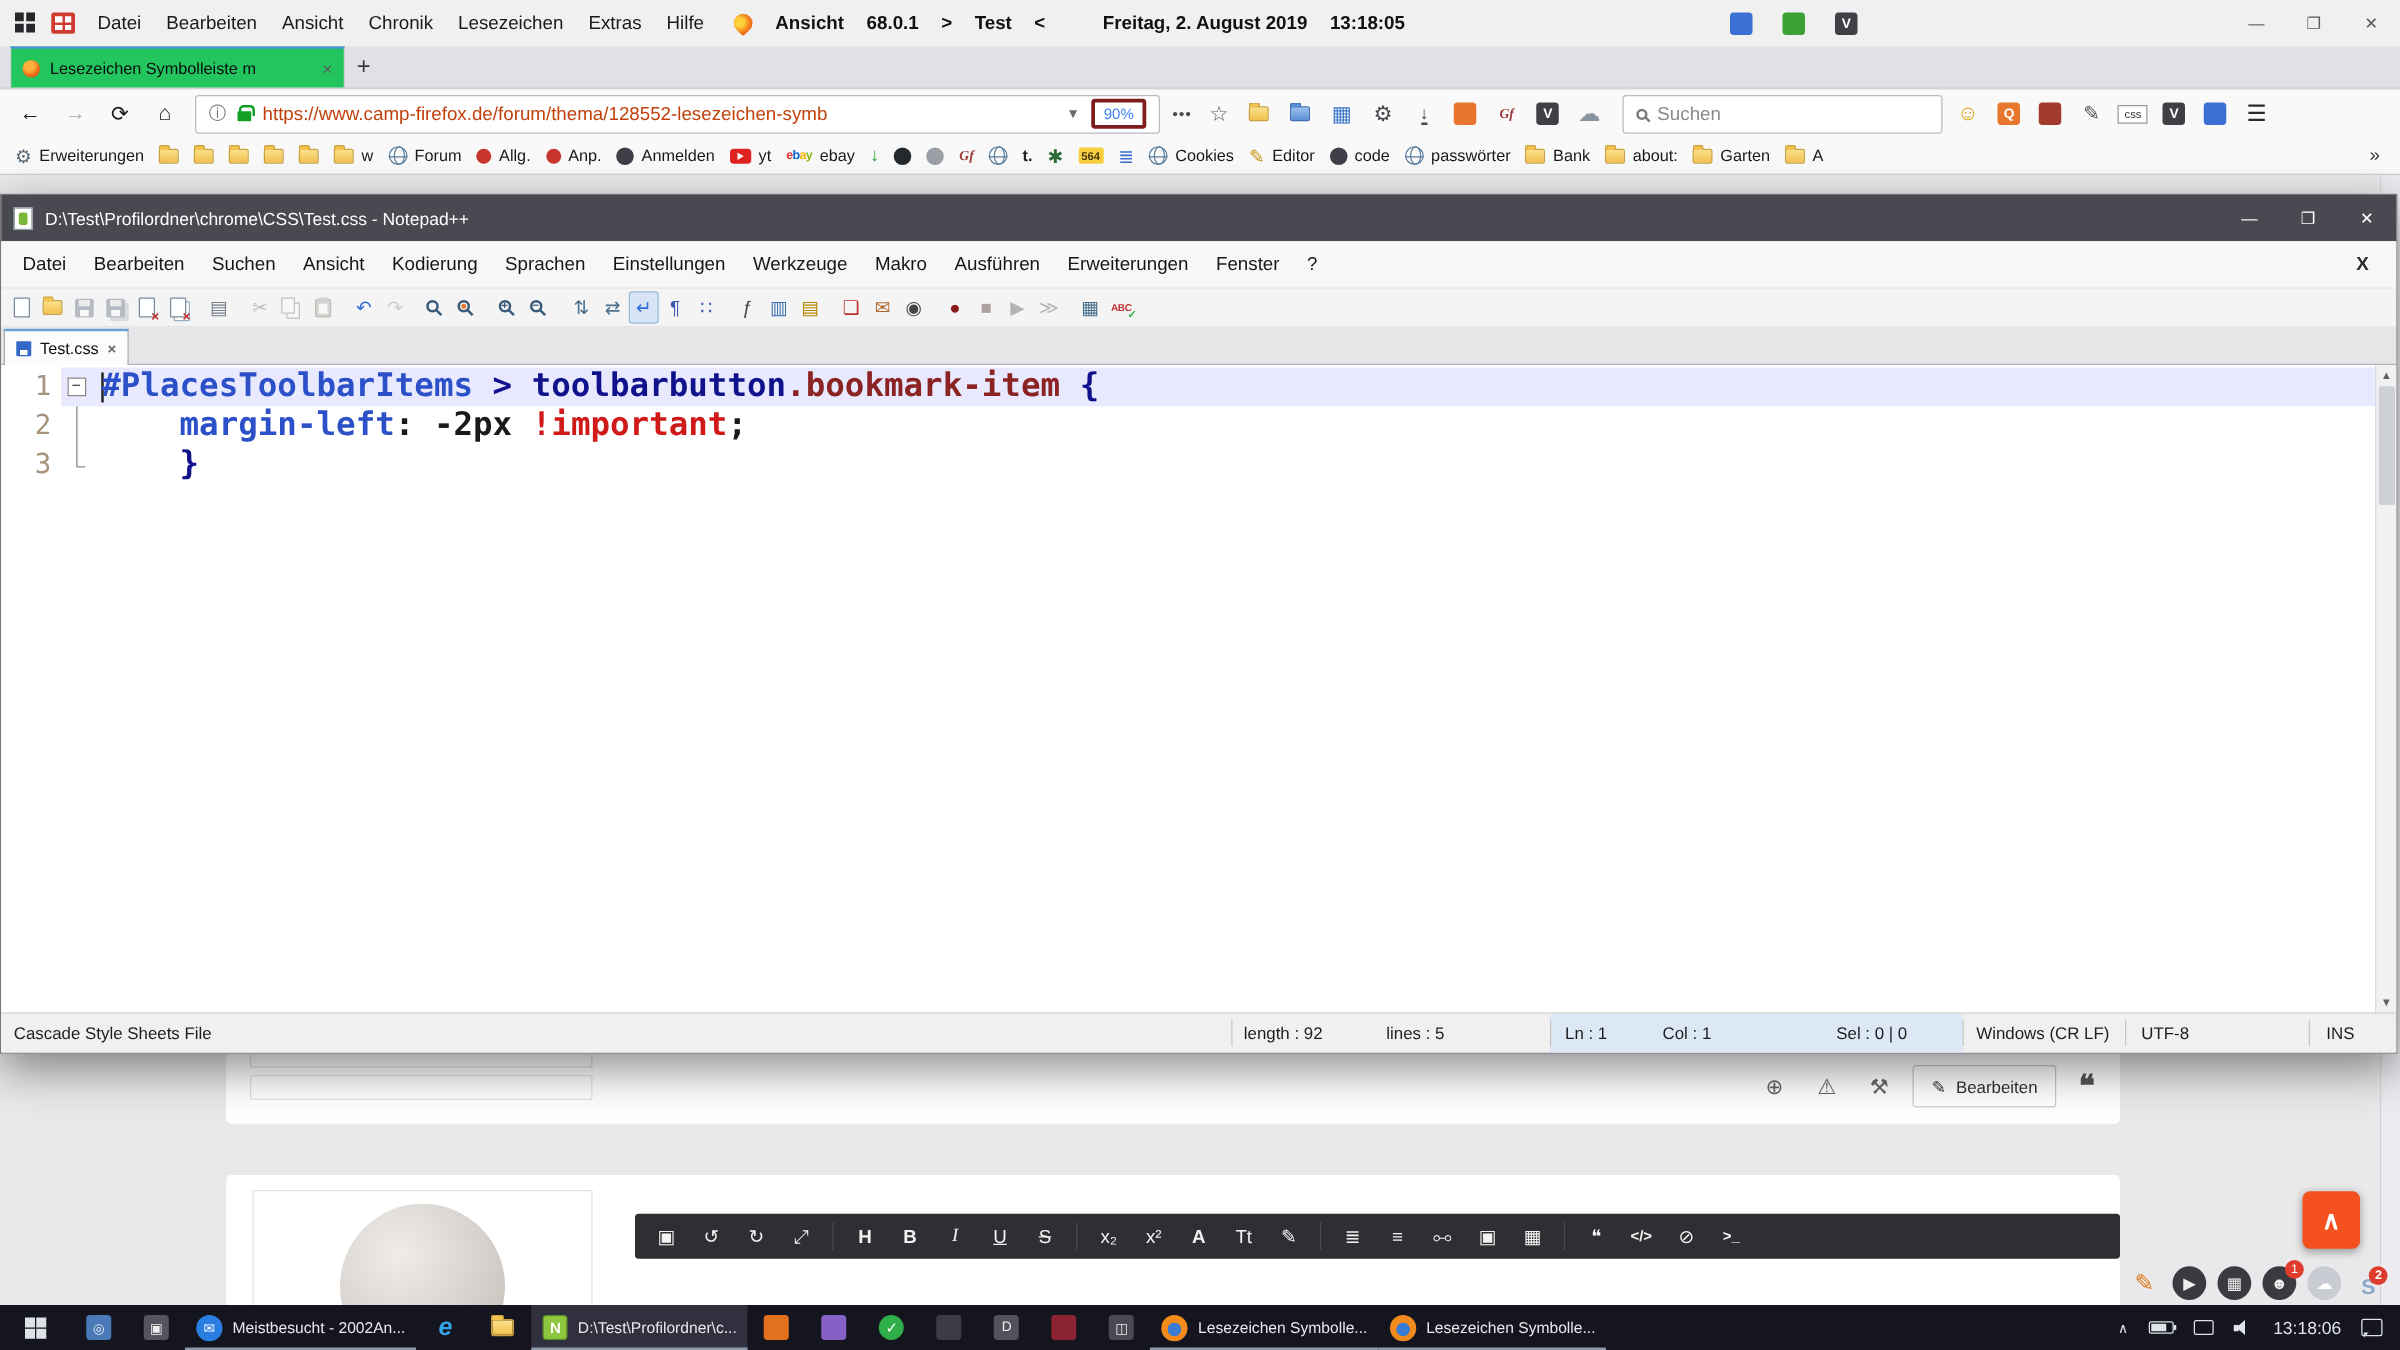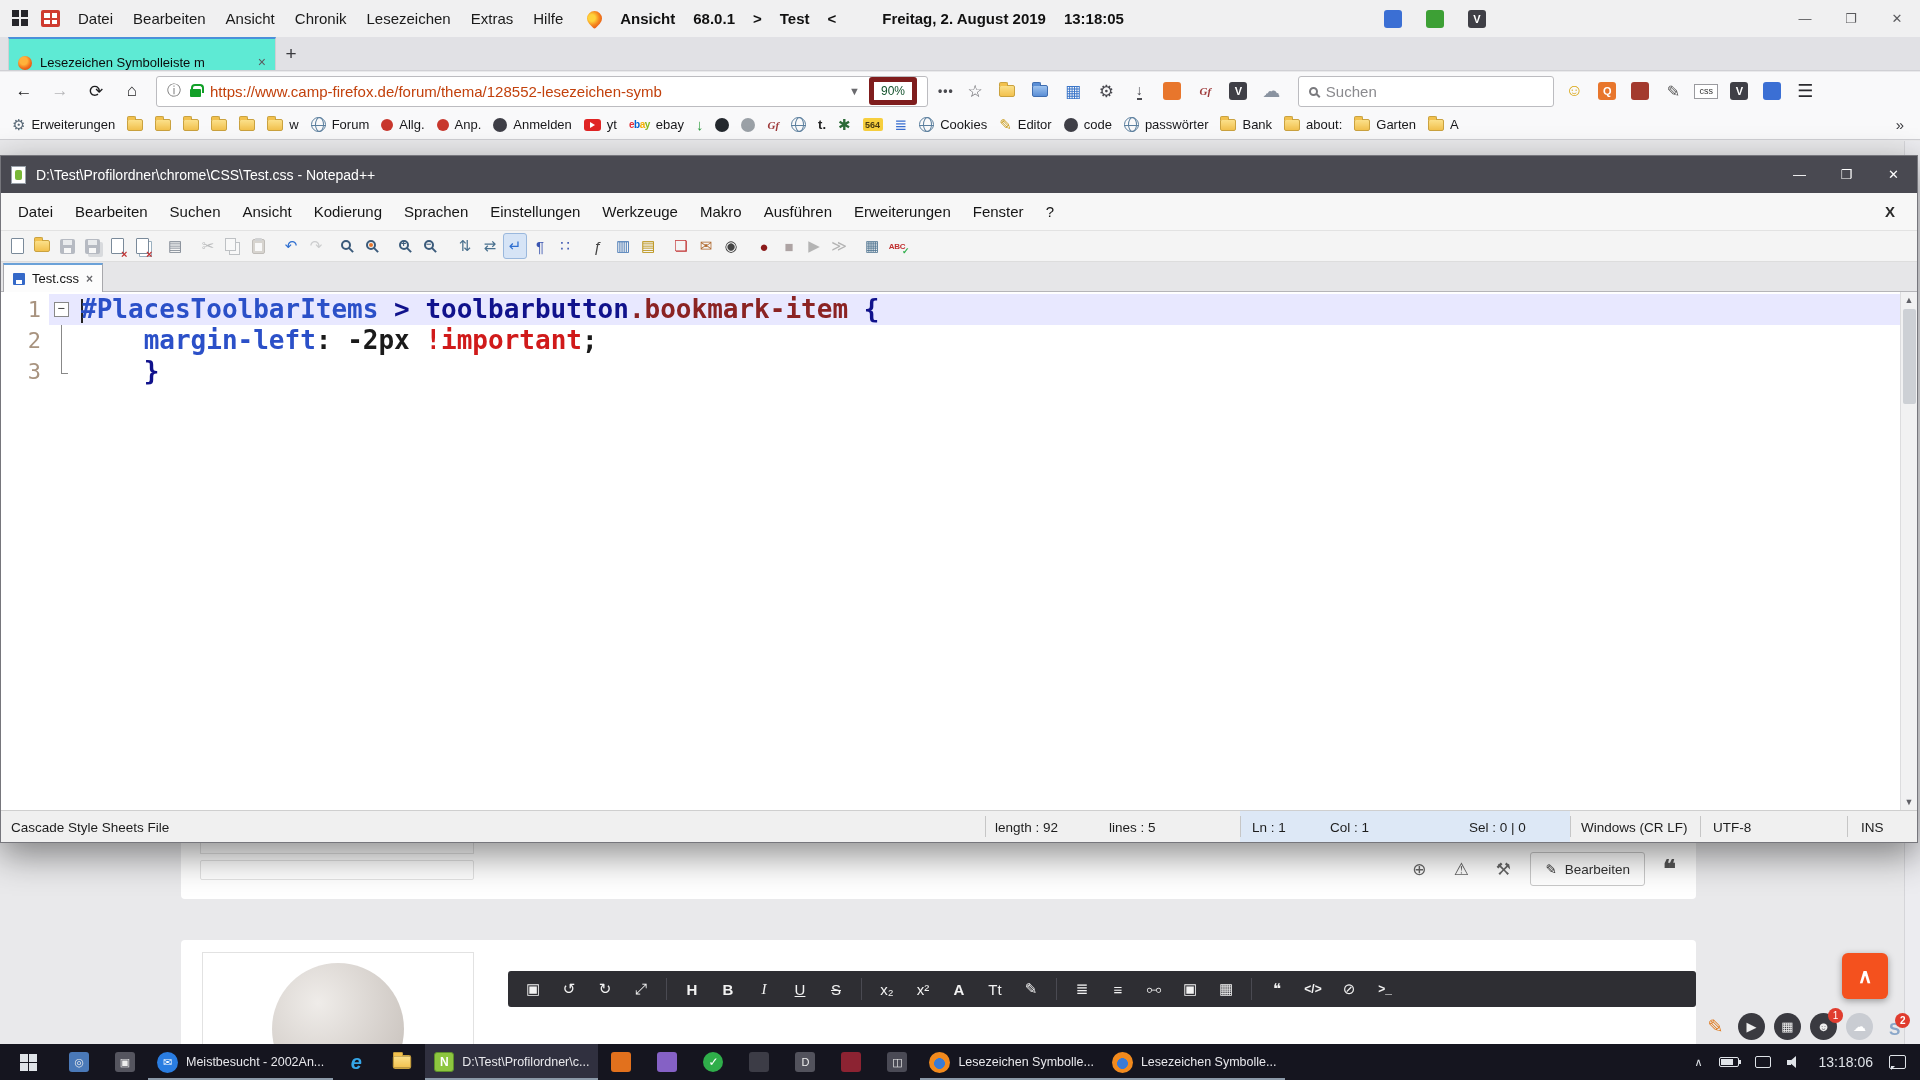--- a/index.html
+++ b/index.html
@@ -16,37 +16,37 @@
 .fx-menu{padding:0 10px;font-size:15px;color:#1a1a1a;cursor:default}
 .flame{width:15px;height:15px;margin-left:14px;border-radius:50% 50% 50% 2px;background:radial-gradient(circle at 40% 35%,#ffd23b 0 25%,#f5881e 55%,#e03c12 100%);transform:rotate(-45deg)}
 .tb-b{font-weight:bold;font-size:15px;margin-left:18px;white-space:nowrap}
 .tb-date{margin-left:46px}
 .top-icons{position:absolute;left:1384px;top:0;height:37px;display:flex;align-items:center;gap:24px}
 .win-controls{position:absolute;right:0;top:0;height:37px;display:flex}
 .wc{width:46px;height:37px;display:flex;align-items:center;justify-content:center;color:#5a5a5e;font-size:13px}
 
 
 #fx-tabbar{position:absolute;left:0;top:37px;width:1920px;height:34px;background:#e1e1e5;display:flex;align-items:stretch;border-bottom:1px solid #d0d0d4}
-.fx-tab{margin-left:8px;width:268px;background:#5eead4;border-left:1px solid #cfcfd3;border-right:1px solid #cfcfd3;border-top:2px solid #4a90d9;display:flex;align-items:flex-end;gap:8px;padding:0 9px}
+.fx-tab{margin-left:8px;width:268px;background:#22c55e;border-left:1px solid #cfcfd3;border-right:1px solid #cfcfd3;border-top:2px solid #4a90d9;display:flex;align-items:center;gap:8px;padding:0 9px}
 .favicon{width:14px;height:14px;border-radius:50%;background:radial-gradient(circle at 40% 35%,#ffb23b 0 30%,#ef6c1a 60%,#d8341a 100%);flex:none}
 .tab-title{flex:1;font-size:13px;color:#0c0c0d;white-space:nowrap;overflow:hidden}
 .tab-close{color:#5a5a5e;font-size:14px}
 .newtab{width:30px;display:flex;align-items:center;justify-content:center;font-size:19px;color:#3a3a3e}
 
 
 #fx-navbar{position:absolute;left:0;top:72px;width:1920px;height:38px;background:#f9f9fa;display:flex;align-items:center;padding:0 8px;gap:4px}
 .nav-btn{width:32px;height:30px;display:flex;align-items:center;justify-content:center;font-size:17px;color:#1d1d1f;flex:none}
 .nav-btn.dis{color:#b6b6b8}
 #urlbar{width:772px;height:31px;background:#fff;border:1px solid #bcbcc0;border-radius:3px;display:flex;align-items:center;gap:9px;padding:0 10px;font-size:15px;flex:none;margin-left:4px}
 .info-i{color:#737373;font-size:14px}
 .lock{width:11px;height:8px;background:#12a028;border-radius:1px;position:relative;margin-top:4px;flex:none}
 .lock::before{content:"";position:absolute;left:1px;top:-5px;width:9px;height:7px;border:2px solid #12a028;border-bottom:none;border-radius:4px 4px 0 0}
 .url-text{flex:1;color:#c2410c;white-space:nowrap;overflow:hidden}
 .url-chevron{color:#6a6a6e;font-size:11px}
-.zoom-pill{border:5px solid #7f1d1d;border-radius:3px;font-size:12px;color:#14532d;padding:2px 7px;white-space:nowrap}
+.zoom-pill{border:3px solid #7f1d1d;border-radius:3px;font-size:12px;color:#3b82f6;padding:2px 7px;white-space:nowrap}
 .dots{color:#4a4a4f;letter-spacing:1px;font-weight:bold;font-size:12px;padding:0 6px}
 .star{font-size:17px;color:#5a5a5f;padding:0 4px}
 .nav-ic{width:33px;height:30px;display:flex;align-items:center;justify-content:center;flex:none}
 #nav-mid-icons,#nav-right-icons{display:flex;align-items:center}
 #searchbar{width:256px;height:31px;background:#fff;border:1px solid #bcbcc0;border-radius:3px;display:flex;align-items:center;gap:8px;padding:0 10px;flex:none;margin-left:6px}
 .mag{width:9px;height:9px;border:2px solid #7a7a7e;border-radius:50%;position:relative;flex:none}
 .mag::after{content:"";position:absolute;width:2px;height:5px;background:#7a7a7e;right:-3px;bottom:-4px;transform:rotate(-45deg)}
 .search-ph{color:#8a8a8e;font-size:15px}
 
 

